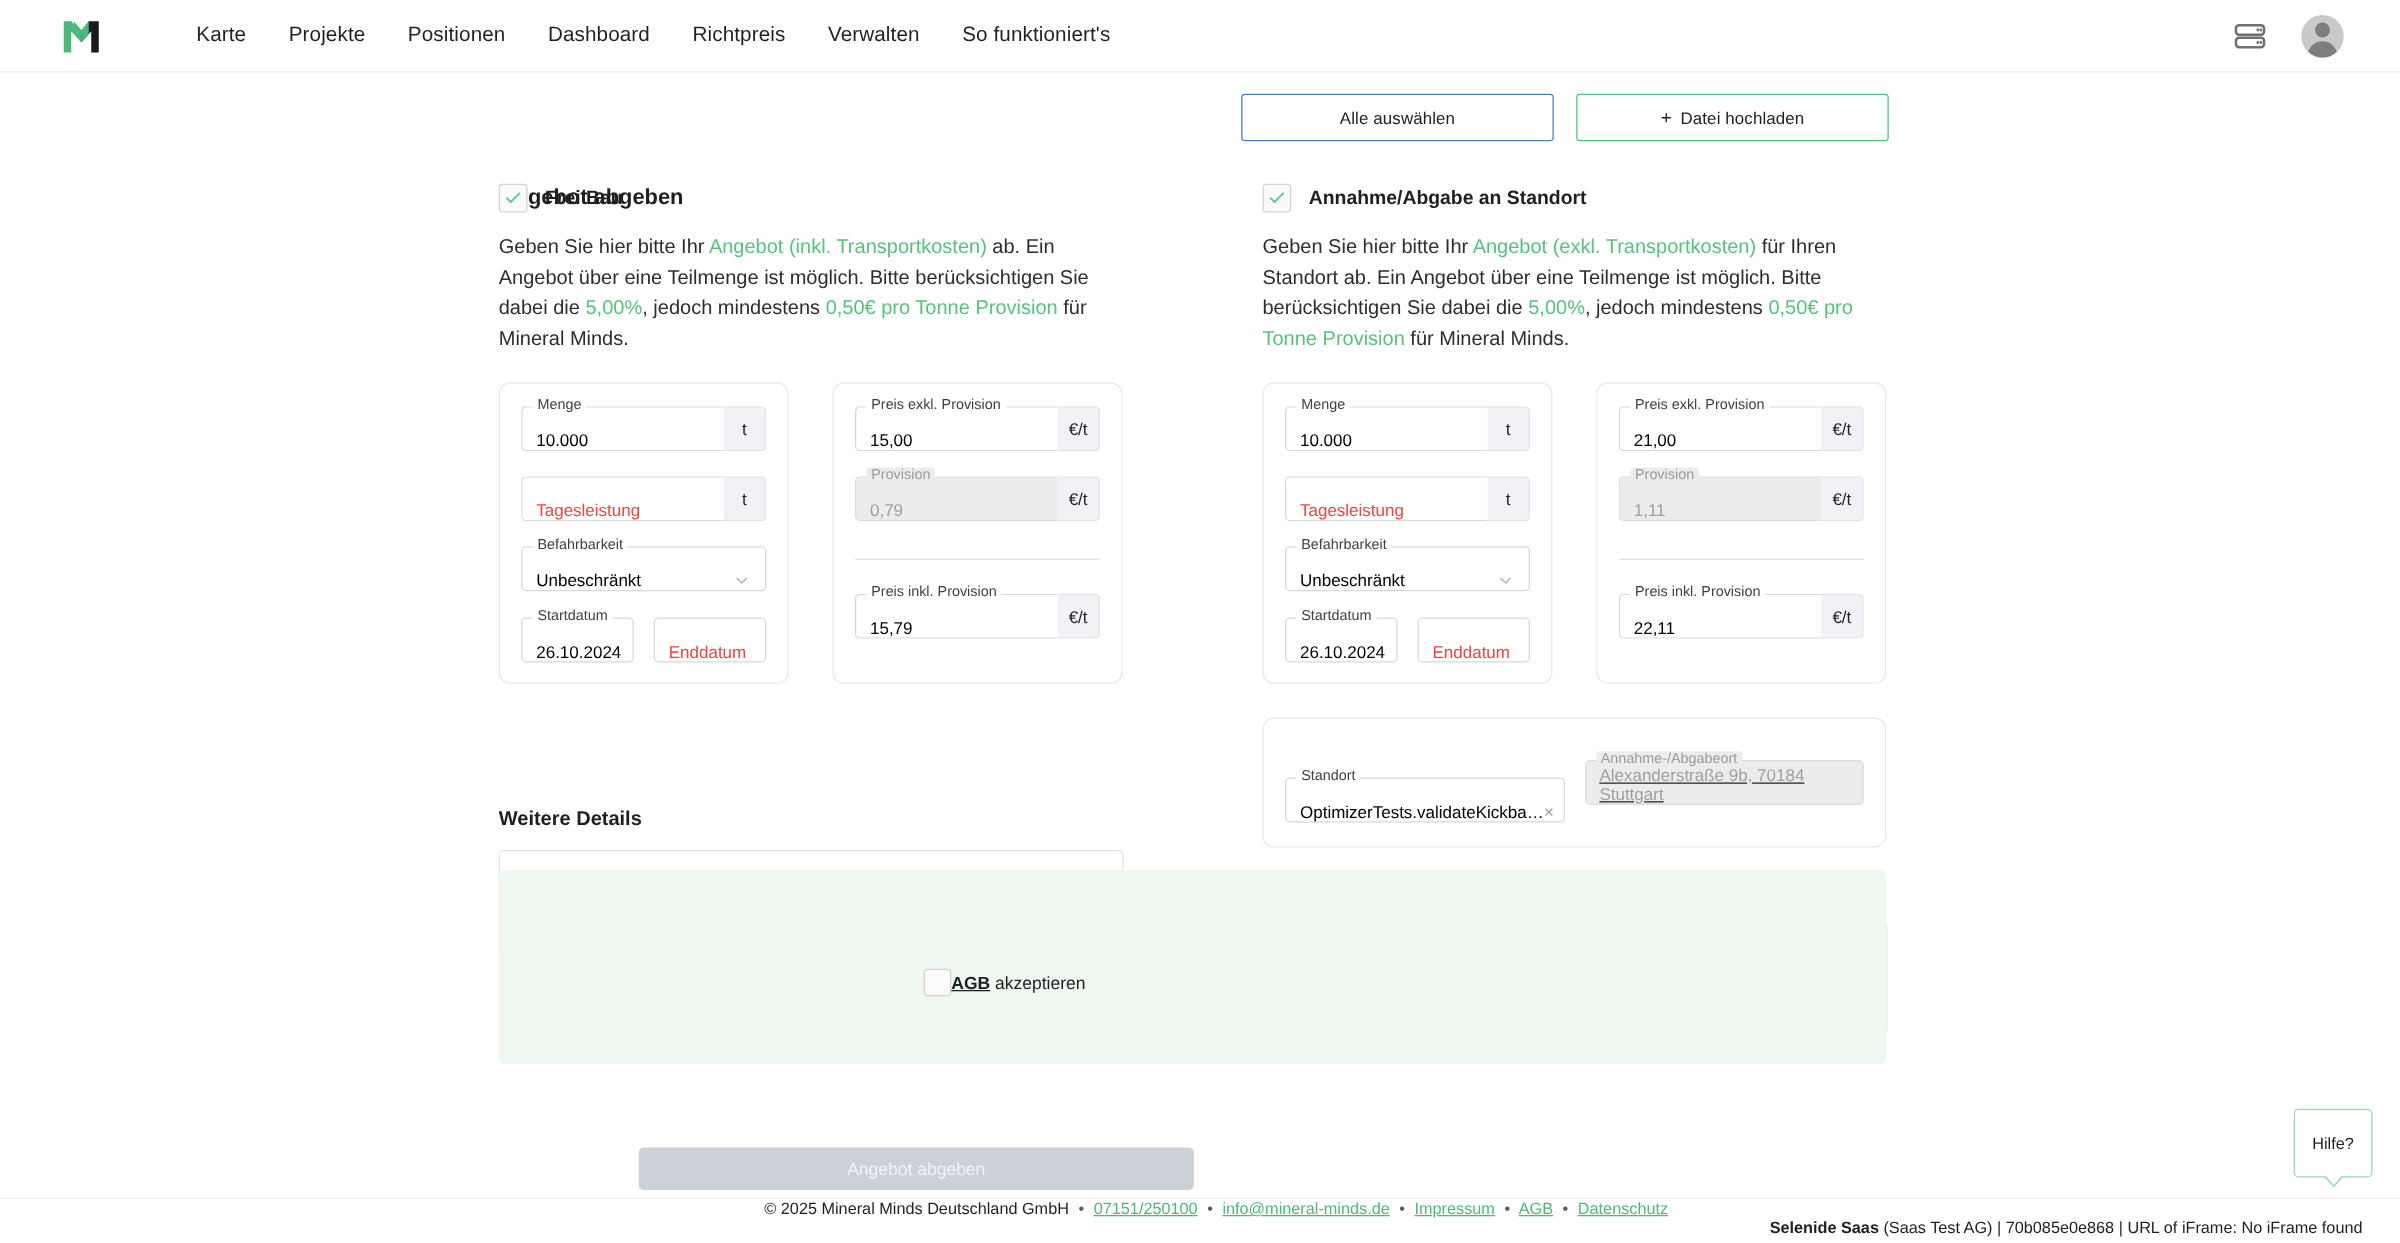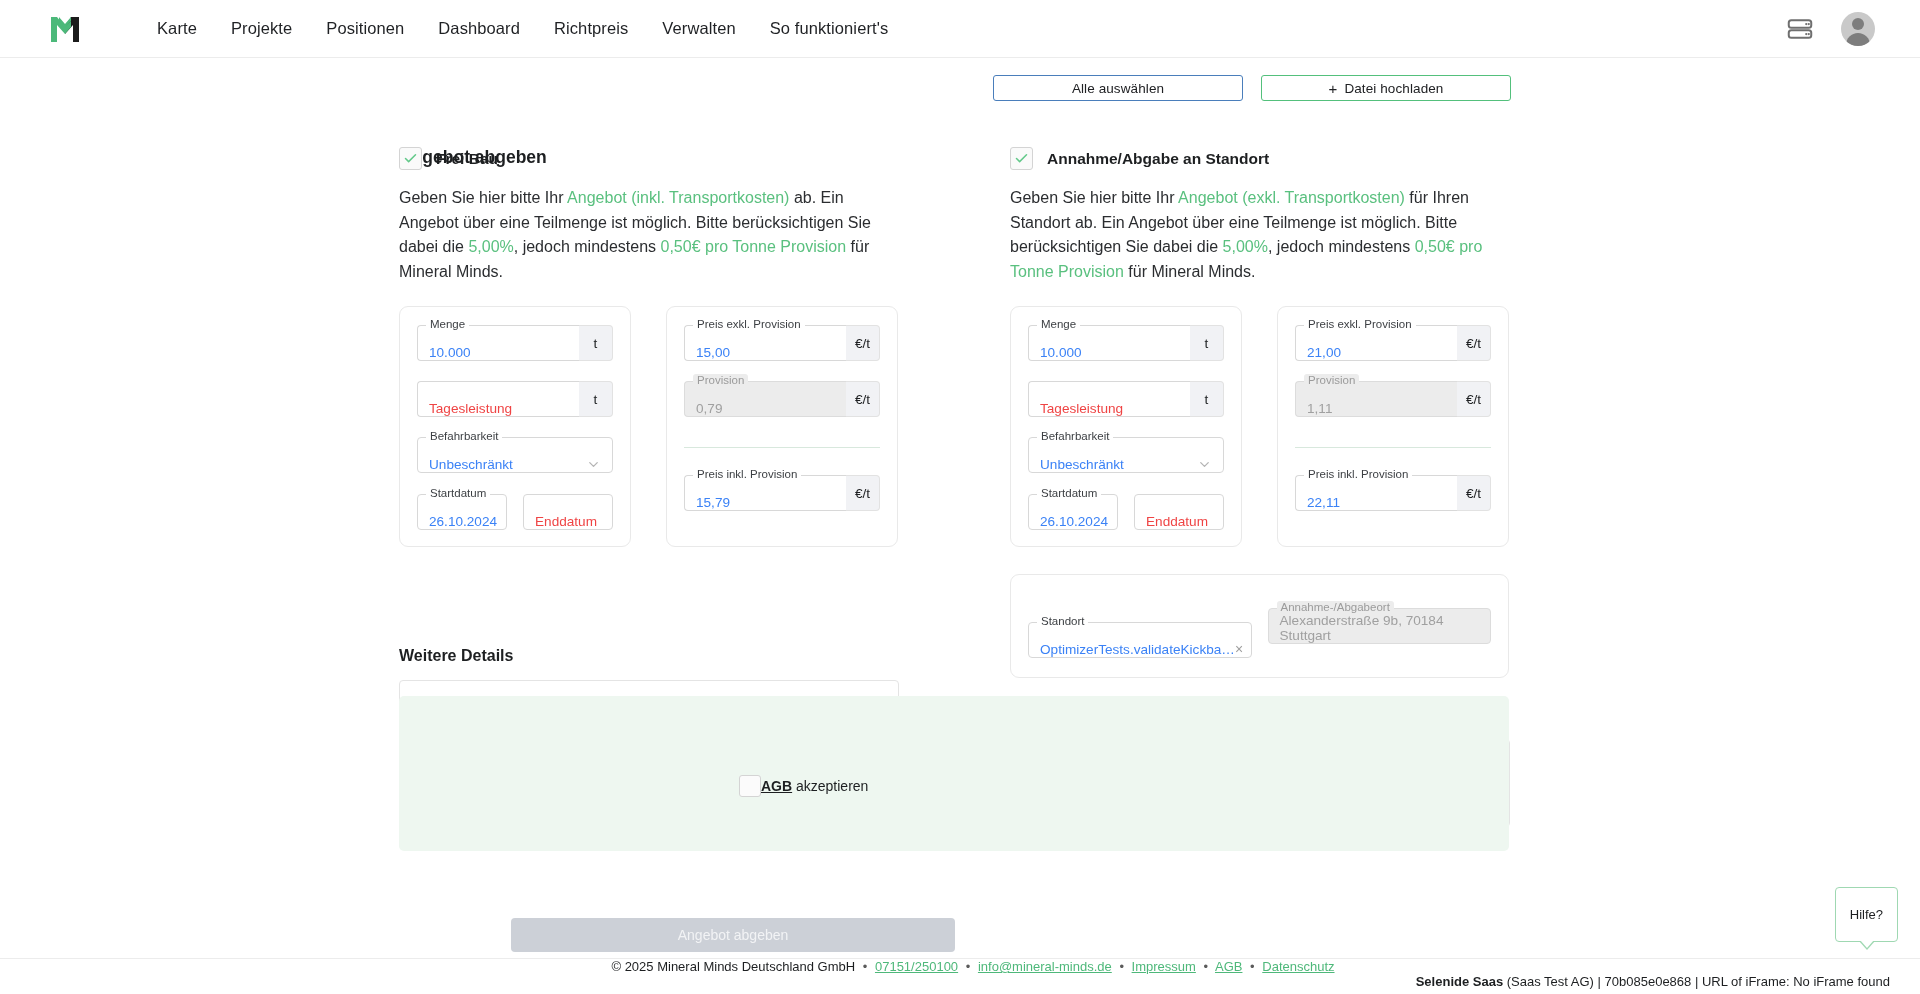--- a/index.html
+++ b/index.html
@@ -44,21 +44,21 @@
     content:""; position:absolute; left: 50%; top: 21px; transform: translateX(-50%);
     width: 24px; height: 20px; border-radius: 12px 12px 0 0; background: #7d7d7d;
   }
 
   
   .top-actions {
     position: absolute; top: 75px; left: 993px;
     display: flex; gap: 18px;
   }
   .btn-outline {
-    width: 250px; height: 26px;
+    width: 250px; height: 38px;
     display: flex; align-items: center; justify-content: center;
     background: #fff; font-size: 13.5px; color: #202124;
     border-radius: 3px; cursor: pointer; letter-spacing: .1px;
   }
   .btn-blue { border: 1.6px solid #4a7ebb; }
   .btn-green { border: 1.6px solid #53c07c; }
   .plus-glyph { font-size: 15px; margin-right: 7px; font-weight: 400; }
 
   
   .content { position: absolute; left: 0; top: 120px; width: 1920px; }
@@ -101,21 +101,21 @@
     position: relative; border: 1px solid #d8d8d8; border-radius: 4px;
     height: 36px; background: #fff; display: flex; align-items: flex-end;
     padding: 0 11px; flex: 1; cursor: text;
   }
   .field.disabled { background: #ececec; border-color: #dcdcdc; cursor: default; }
   .field .legend {
     position: absolute; top: -8px; left: 8px; padding: 0 4px; background: #fff;
     font-size: 11.5px; color: #3c3f43; line-height: 12px;
   }
   .field.disabled .legend { background: #ececec; border-radius: 3px; color: #9b9b9b; }
-  .field .val { font-size: 13.6px; color: #3b82f6; }
+  .field .val { font-size: 13.6px; color: #000000; }
   .field .val.ph { color: #ef4444; }
   .field .val.dis { color: #a0a0a0; }
   .adorn {
     width: 34px; display: flex; align-items: center; justify-content: center;
     background: #f1f2f5; border: 1px solid #e2e2e2; border-left: none;
     border-radius: 0 4px 4px 0; font-size: 13.6px; color: #1d1f21; flex: none;
   }
   .field.adorned { border-radius: 4px 0 0 4px; border-right: none; }
 
   .row-gap { margin-top: 20px; }
@@ -127,21 +127,21 @@
   .field-date2 { width: 84px; }
 
   .divider-green { height: 1px; background: #d9ead f; background: #d8e8dd; margin: 30px 0 0 0; }
 
   
   .standort-card {
     margin-top: 27px; width: 499px; border: 1px solid #e9e9e9; border-radius: 9px;
     background: #fff; padding: 19px 17px; display: flex; gap: 16px; align-items: center;
   }
   .field-standort { width: 214px; margin-top: 28px; }
-  .field-abgabeort { width: 214px; }
+  .field-abgabeort { width: 214px; text-decoration: underline; }
   .xmark { margin-left: auto; color: #9e9e9e; font-size: 14px; cursor: pointer; }
 
   
   .details-title { margin-top: 34px; font-size: 16px; font-weight: bold; color: #1d1f21; }
   .textarea {
     margin-top: 15px; width: 500px; height: 88px;
     border: 1px solid #e4e4e4; border-radius: 4px; background: #fff;
     padding: 13px 14px; font-size: 13.6px; color: #9d9d9d; cursor: text;
   }
 

